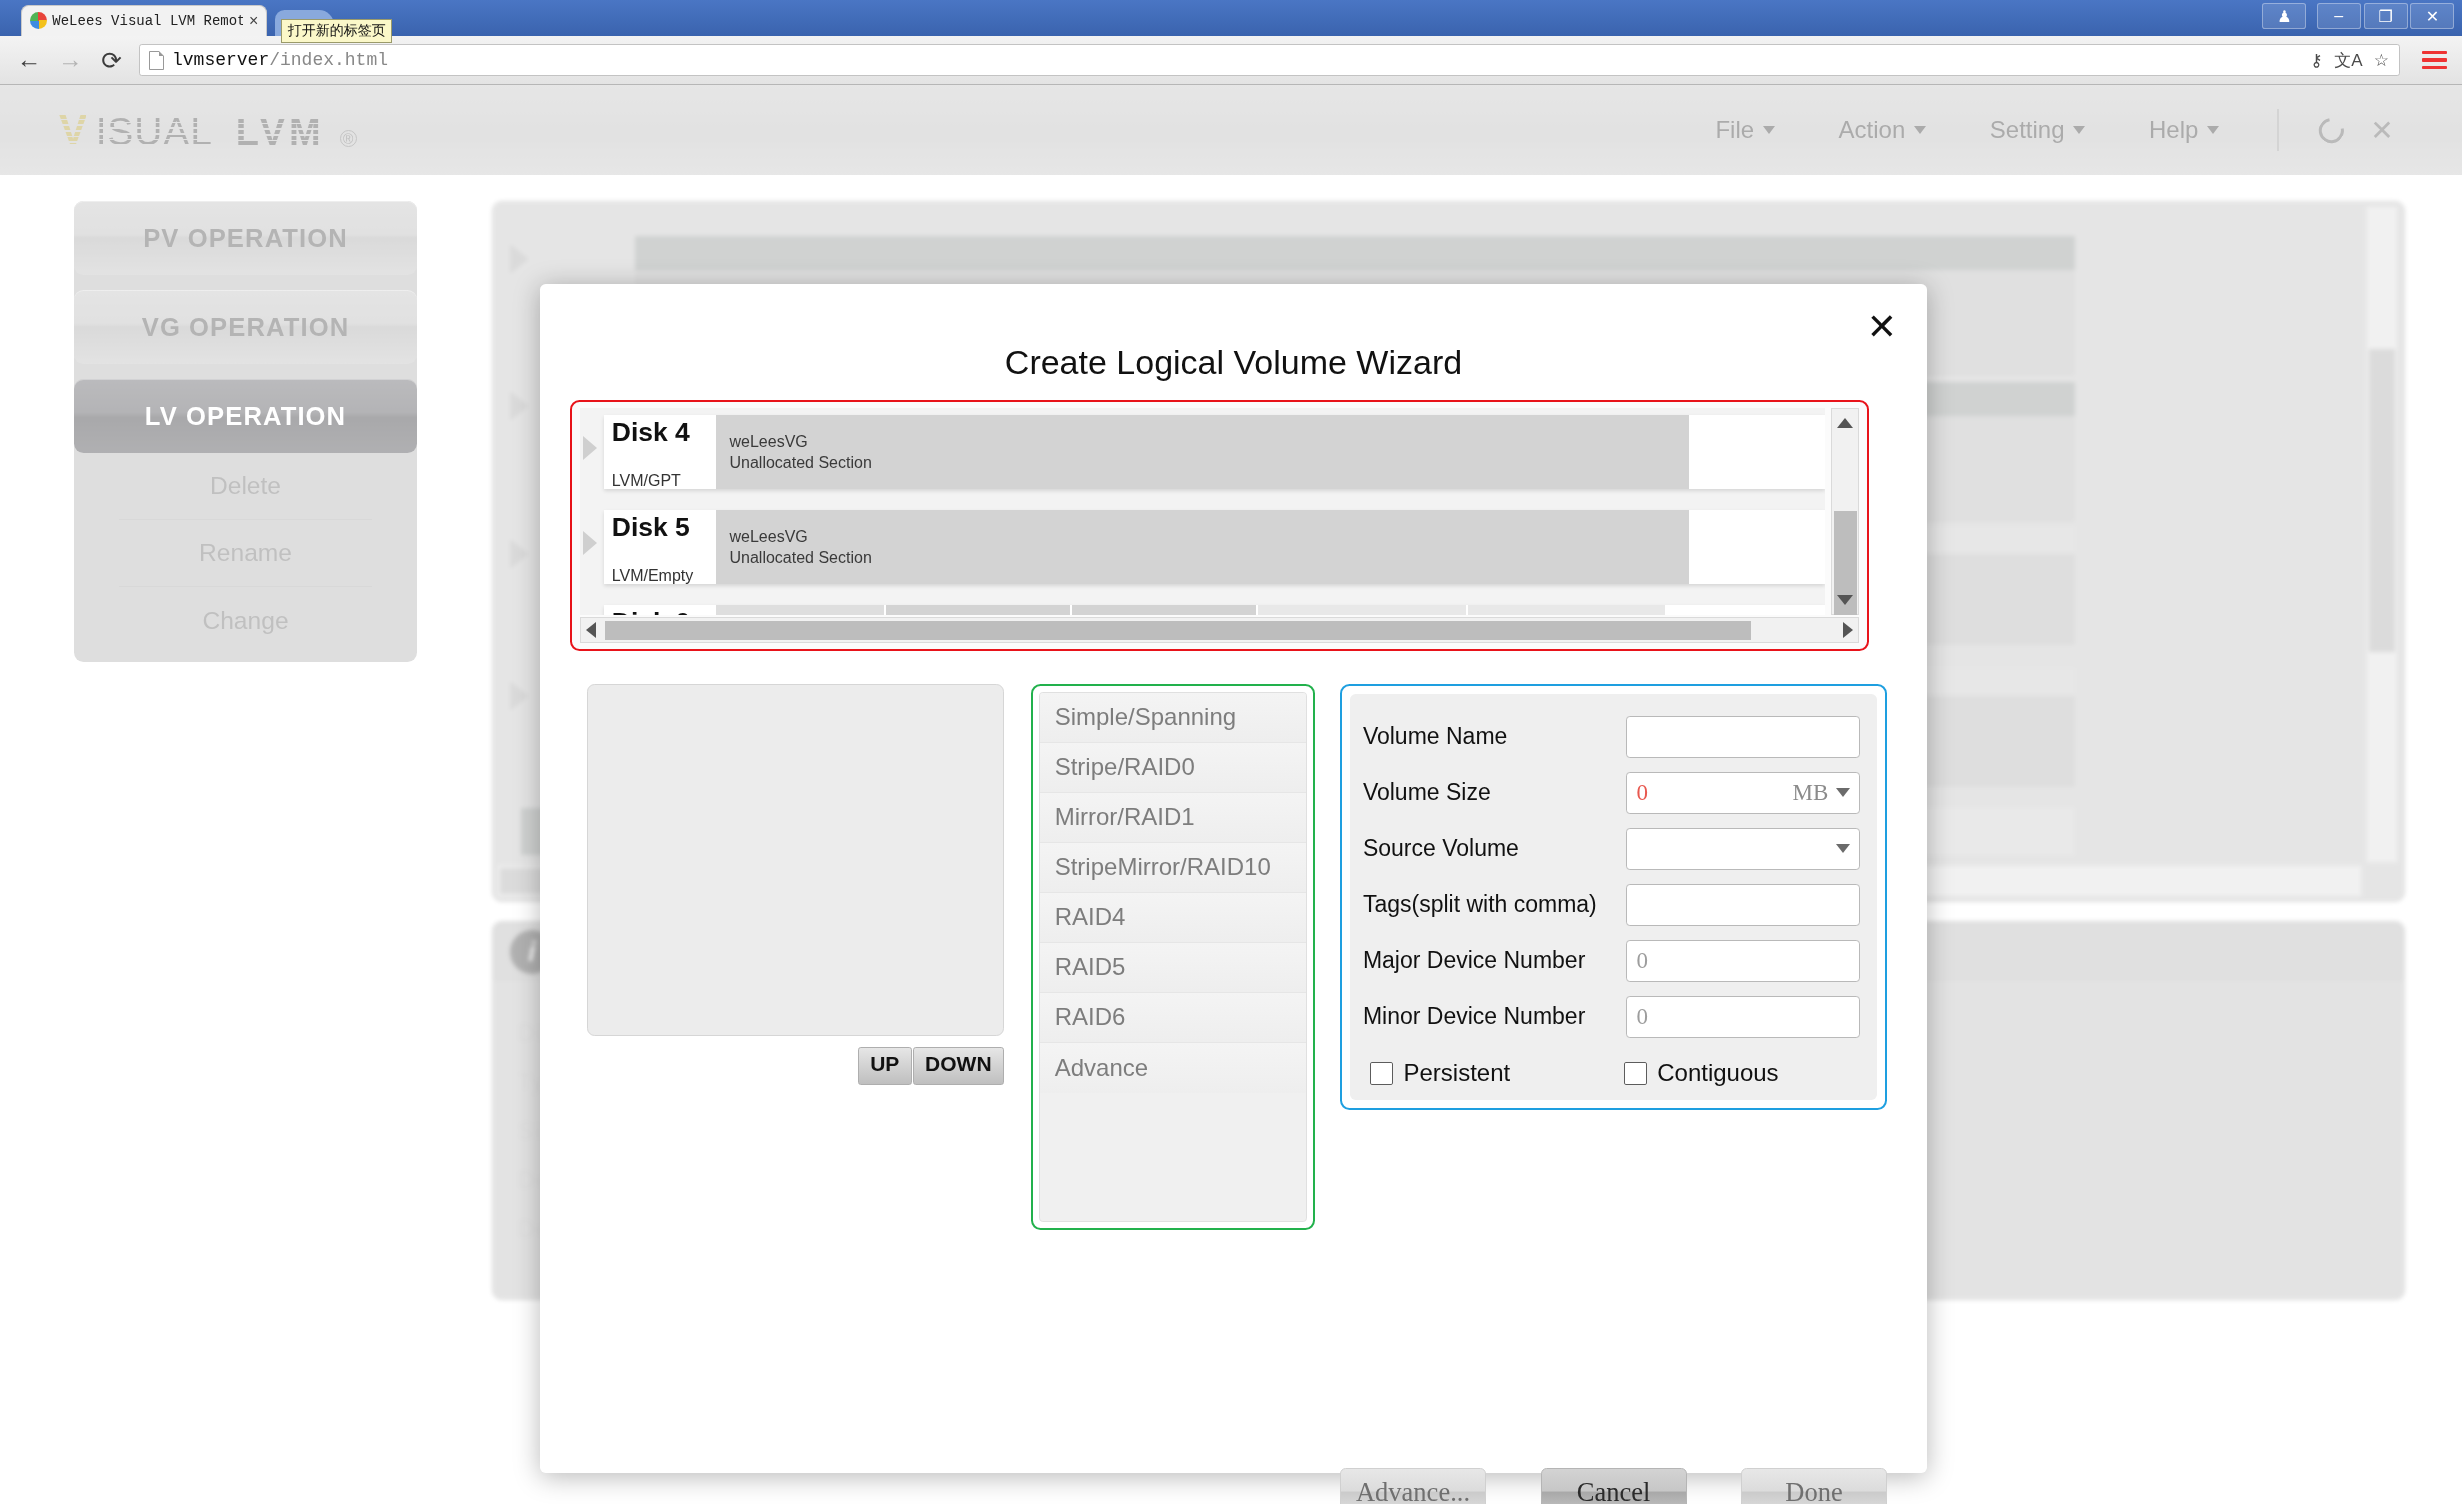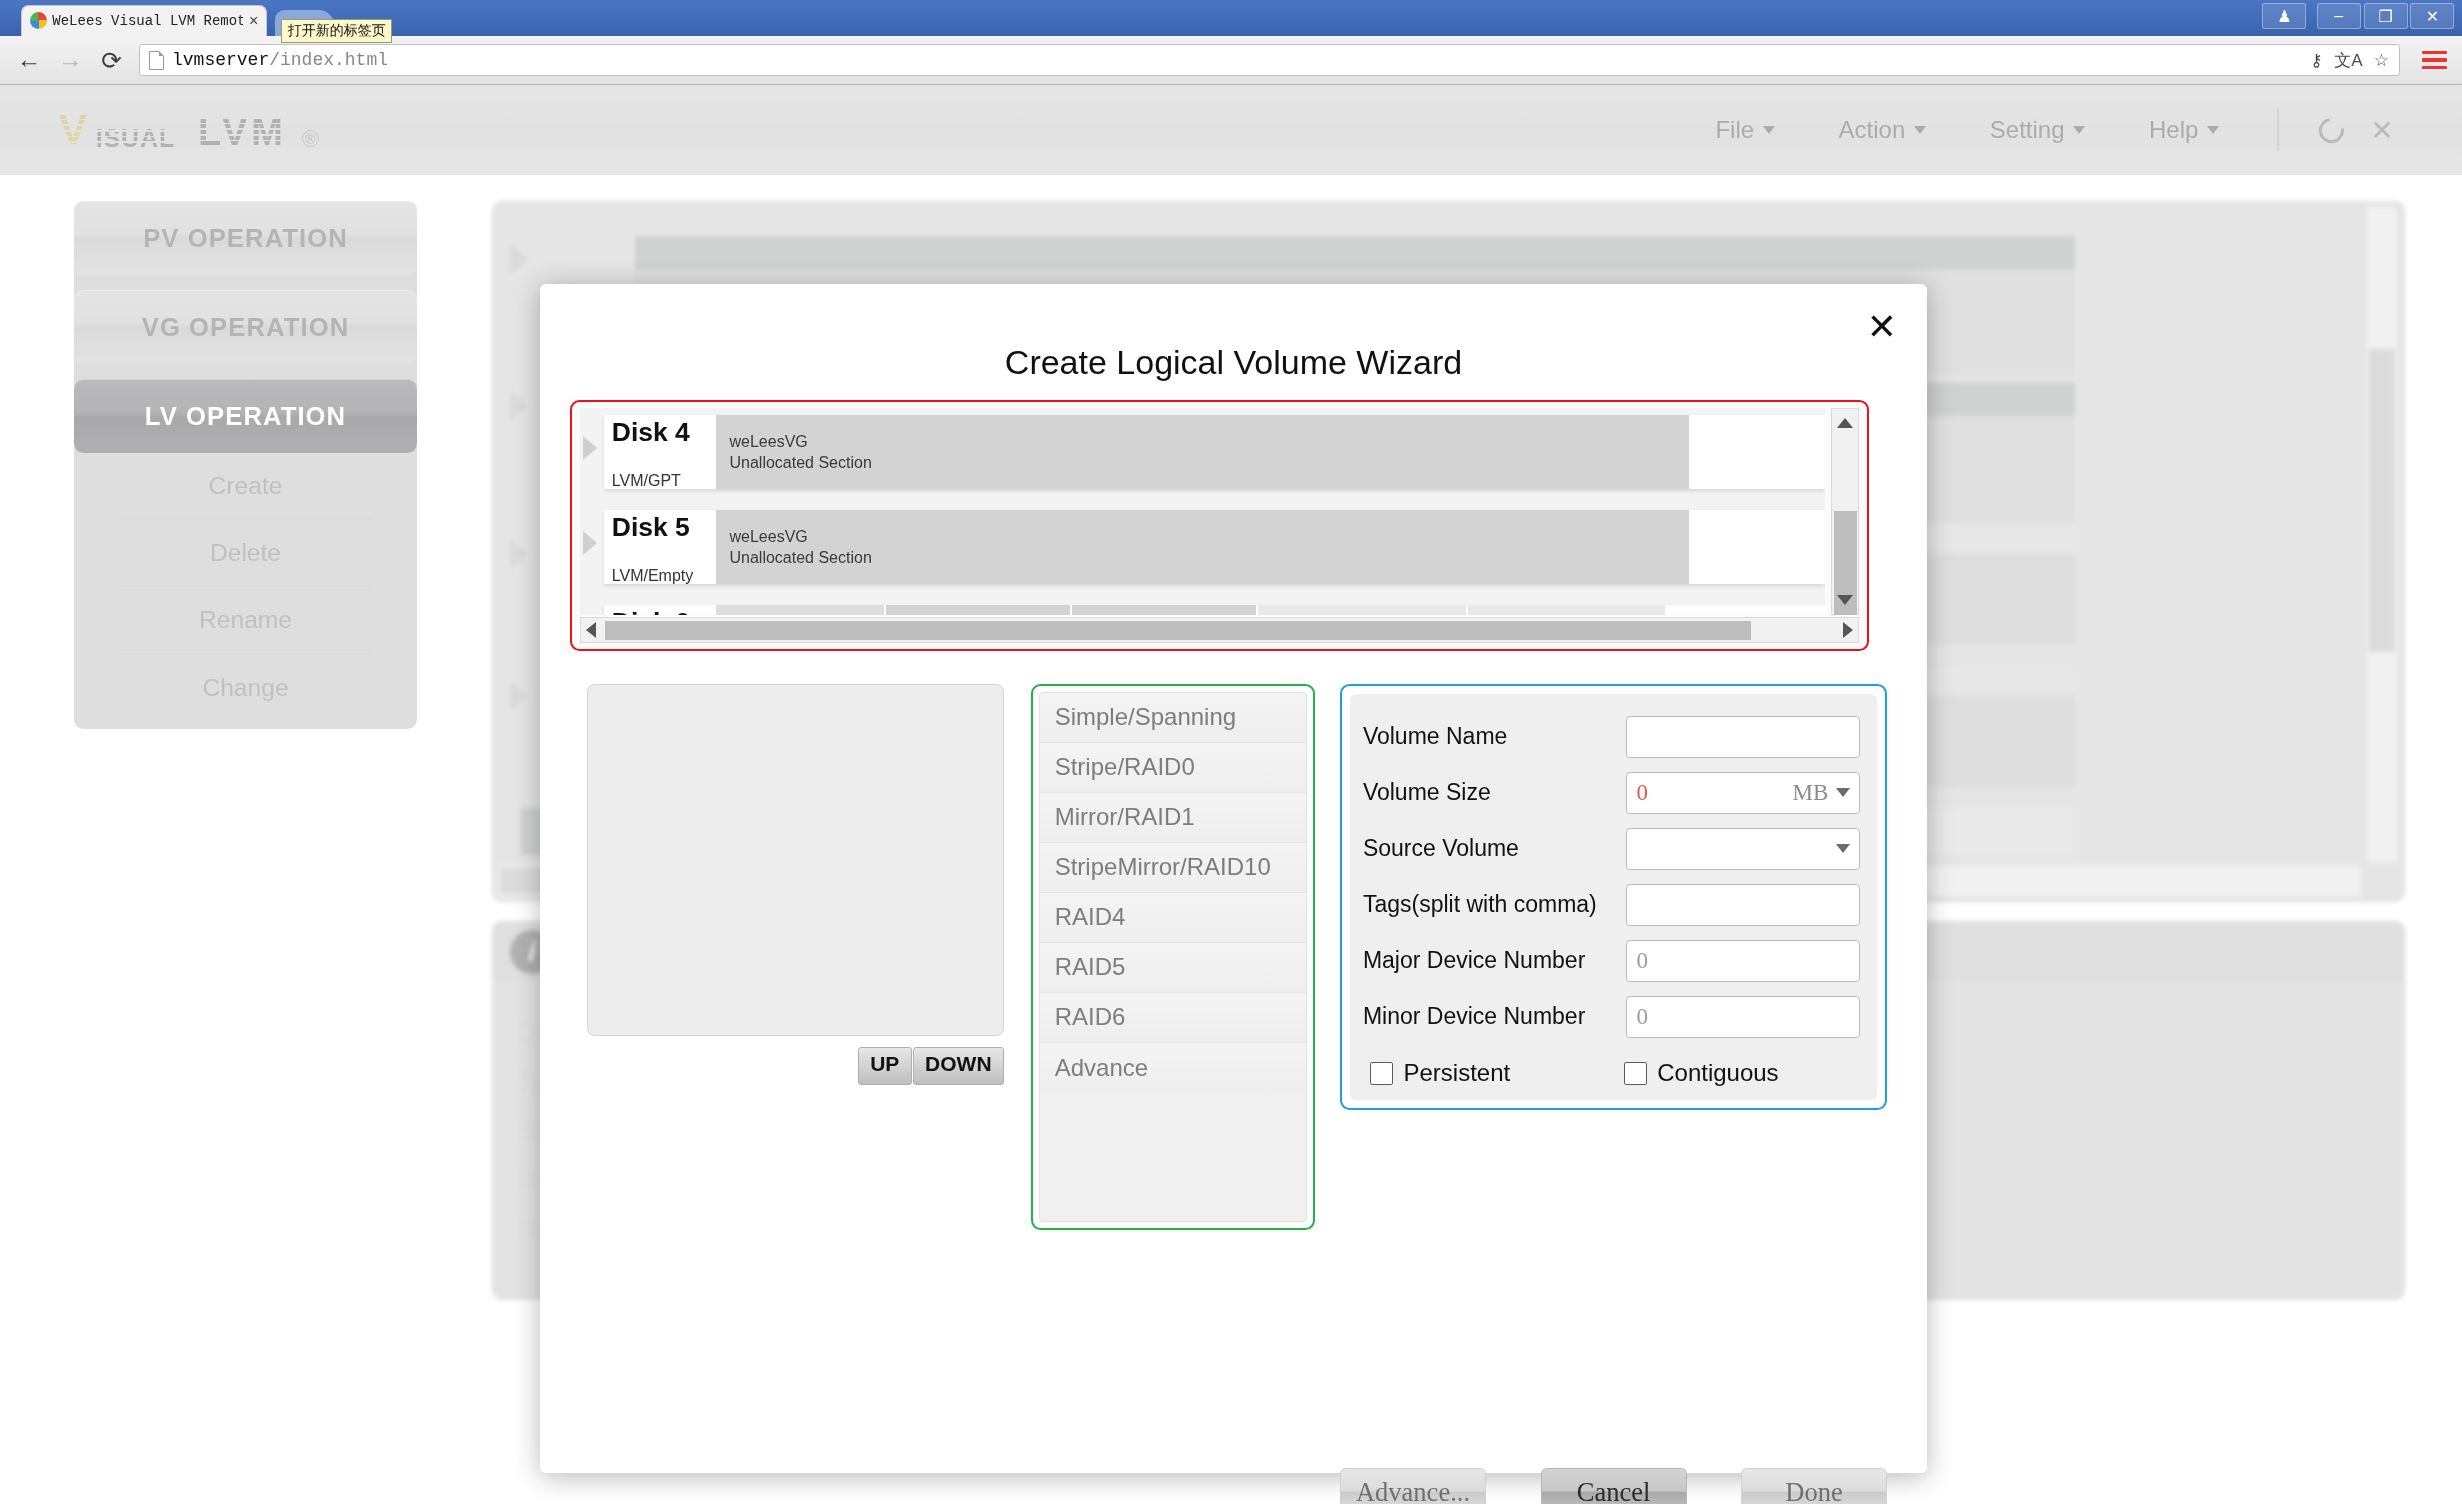--- a/index.html
+++ b/index.html
@@ -99,21 +99,21 @@
     margin-left:59px; display:flex; align-items:flex-end; gap:9.5px;
     user-select:none;
   }
   .logo-v{
     font-size:42px; font-weight:bold; color:#a8901a;
     letter-spacing:-0.9px; line-height:1;
     background: repeating-linear-gradient(#a8901a 0 3.8px, #b2b2b2 3.8px 5.7px);
     -webkit-background-clip:text; background-clip:text; color:transparent;
   }
   .logo-isual{
-    font-size:25px; font-weight:bold; color:#333; line-height:1;
+    font-size:39px; font-weight:normal; color:#333; line-height:1;
     letter-spacing:0.9px;
     background: repeating-linear-gradient(#333 0 3.8px, rgba(0,0,0,0) 3.8px 5.7px);
     -webkit-background-clip:text; background-clip:text; color:transparent;
   }
   .logo-lvm{
     font-size:38px; font-weight:bold; color:#333; line-height:1;
     letter-spacing:3.8px; margin-left:13.3px;
     background: repeating-linear-gradient(#333 0 3.8px, rgba(0,0,0,0) 3.8px 5.7px);
     -webkit-background-clip:text; background-clip:text; color:transparent;
   }
@@ -421,21 +421,20 @@
           <div class="refresh-glyph"></div>
         </div>
       <div class="hdr-icon">✕</div>
     </div>
   </div>
 
   <div class="sidebar">
     <div class="side-btn">PV OPERATION</div>
     <div class="side-btn">VG OPERATION</div>
     <div class="side-btn active">LV OPERATION</div>
-    <div class="side-sub">Create</div>
     <div class="side-sub">Delete</div>
     <div class="side-sub">Rename</div>
     <div class="side-sub">Change</div>
   </div>
 
   <div class="bg-content">
     <div class="bg-panel">
       <div class="bg-arrow" style="top:42px"></div>
       <div class="bg-bar" style="left:142px; top:34px; width:1440px; background:#7d8381;"></div>
       <div class="bg-bar" style="left:142px; top:68px; width:1440px; height:106px; background:#a9a9a9;"></div>

